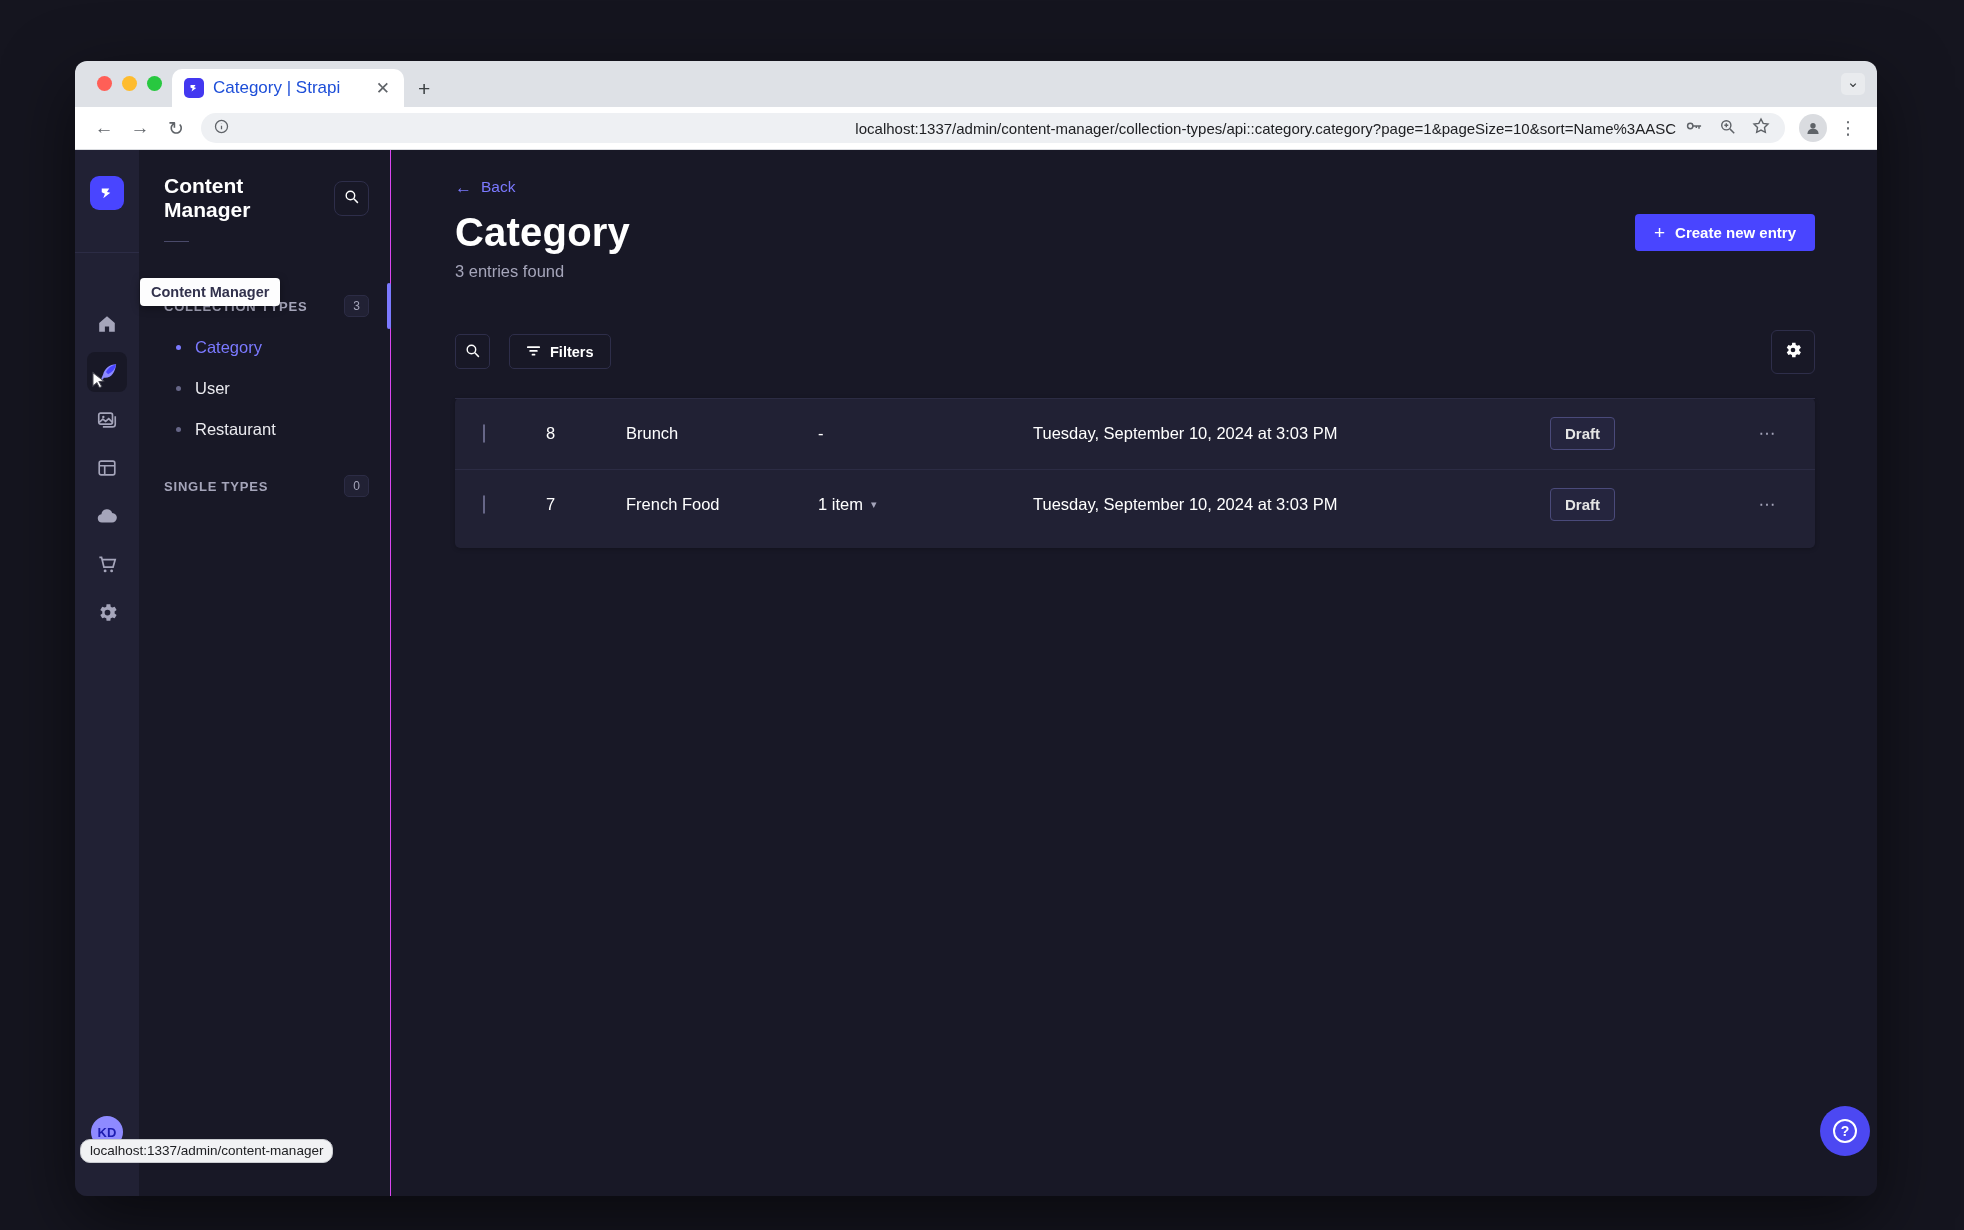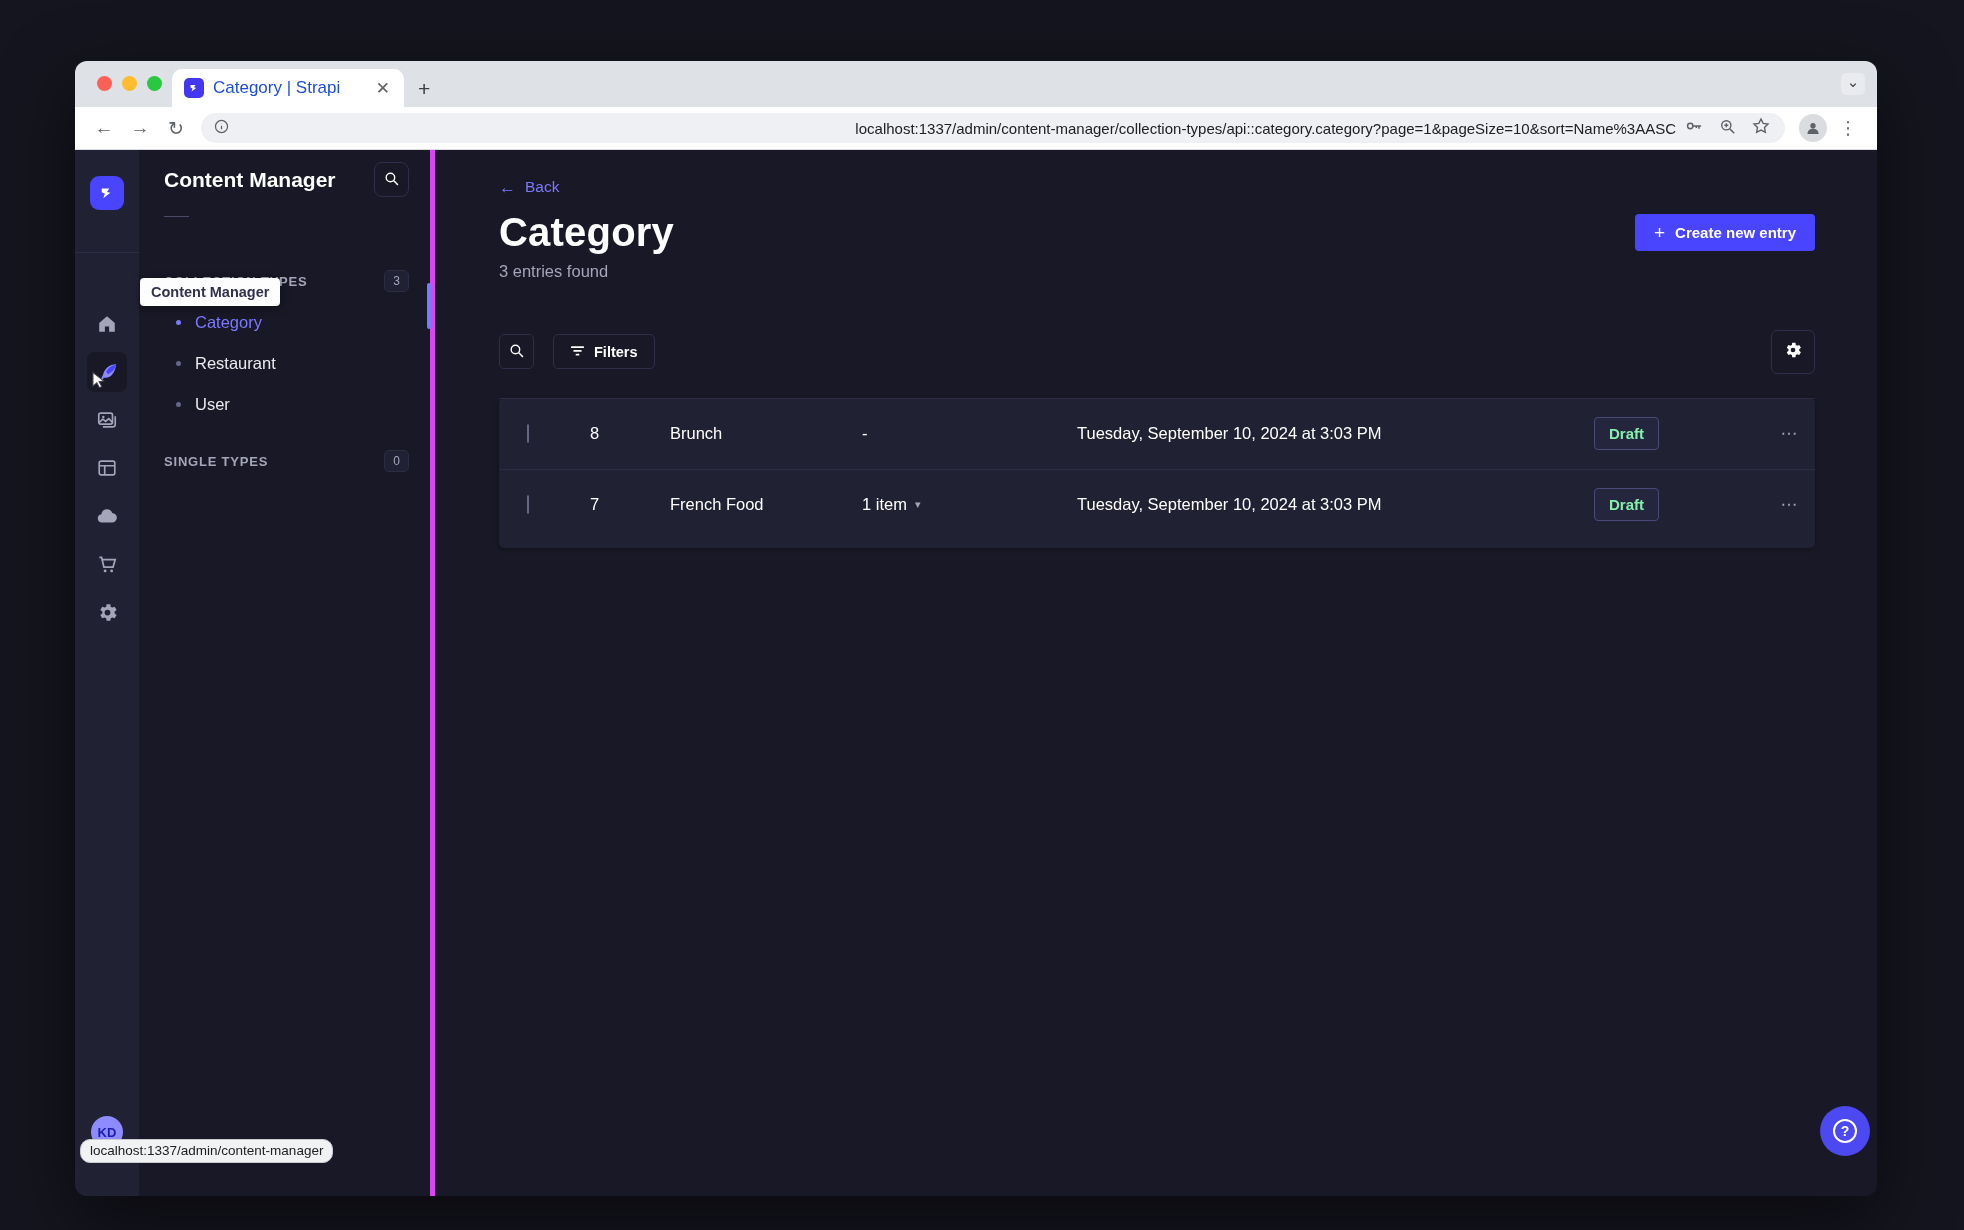--- a/index.html
+++ b/index.html
@@ -53,22 +53,22 @@
   .nav-btn { width:40px; height:40px; border-radius:8px; display:flex; align-items:center;
     justify-content:center; position:relative; }
   .nav-btn.active { background:#181826; }
   .cursor-overlay { position:absolute; left:2px; bottom:-2px; }
   .mainnav-spacer { flex:1; }
   .user-avatar { width:32px; height:32px; border-radius:50%; background:#8e8aff; color:#1d1db0;
     font-size:13px; font-weight:bold; display:flex; align-items:center; justify-content:center;
     margin-bottom:48px; }
 
   
-  .subnav { width:296px; background:#181826; border-right:5px solid #d946ef; position:relative;
-    padding:12px 0 0 0; flex:none; }
+  .subnav { width:252px; background:#181826; border-right:1px solid #d946ef; position:relative;
+    padding:24px 0 0 0; flex:none; }
   .subnav-head { display:flex; align-items:center; justify-content:space-between; padding:0 21px 0 25px; }
   .subnav-title { color:#fff; font-size:21px; font-weight:bold; }
   .subnav-search { width:35px; height:35px; border:1px solid #2e2e4a; border-radius:8px;
     display:flex; align-items:center; justify-content:center; background:transparent; }
   .subnav-divider { width:25px; height:1px; background:#4a4a6a; margin:19px 0 0 25px; }
   .section-head { display:flex; align-items:center; justify-content:space-between;
     padding:0 21px 0 25px; margin-top:53px; }
   .section-label { color:#a5a5ba; font-size:13px; font-weight:bold; letter-spacing:.8px; }
   .section-badge { background:#212134; border:1px solid #2c2c45; color:#a5a5ba; font-size:12px;
     border-radius:5px; padding:3px 8px; min-width:21px; text-align:center; }
@@ -111,21 +111,21 @@
     align-items:center; }
   .t-head { height:47px; }
   .t-body-row { height:71px; border-top:1px solid #2c2c44; }
   .cell-cb { padding-left:28px; }
   .checkbox { width:25px; height:25px; border:1.5px solid #666687; border-radius:7px; background:transparent; }
   .th { color:#a5a5ba; font-size:13px; font-weight:bold; letter-spacing:.7px; padding-left:25px;
     display:flex; align-items:center; gap:8px; }
   .sort-arrow { font-size:9px; color:#a5a5ba; }
   .td { color:#fff; font-size:16.5px; padding-left:25px; display:flex; align-items:center; gap:8px; }
   .caret { color:#a5a5ba; font-size:11px; }
-  .status-badge { display:inline-block; border:1px solid #4a4a7a; border-radius:4px; color:#86efac;
+  .status-badge { display:inline-block; border:1px solid #4a4a7a; border-radius:4px; color:#e5e5e5;
     font-size:15px; font-weight:bold; padding:7px 14px; background:rgba(123,121,255,.05); }
   .row-actions { display:flex; justify-content:center; color:#a5a5ba; font-size:17px;
     letter-spacing:1px; }
 
   .help-fab { position:absolute; right:7px; bottom:40px; width:50px; height:50px; border-radius:50%;
     background:#4c48f2; border:none; display:flex; align-items:center; justify-content:center; }
   .help-q { width:24px; height:24px; border:2px solid #fff; border-radius:50%; color:#fff;
     font-size:14px; font-weight:bold; display:flex; align-items:center; justify-content:center; }
 
   .status-bubble { position:absolute; left:5px; bottom:33px; background:#f1f2f4;
@@ -277,25 +277,25 @@
         <span class="section-label">COLLECTION TYPES</span>
         <span class="section-badge">3</span>
       </div>
       <div class="subnav-items">
         <div class="subnav-item active">
           <span class="bullet"></span>
           <span>Category</span>
         </div>
         <div class="subnav-item">
           <span class="bullet"></span>
-          <span>Restaurant</span>
+          <span>User</span>
         </div>
         <div class="subnav-item">
           <span class="bullet"></span>
-          <span>User</span>
+          <span>Restaurant</span>
         </div>
       </div>
       <div class="section-head" style="margin-top:25px;">
         <span class="section-label">SINGLE TYPES</span>
         <span class="section-badge">0</span>
       </div>
 
       <div class="active-indicator"></div>
       <div class="nav-tooltip">Content Manager</div>
     </aside>

